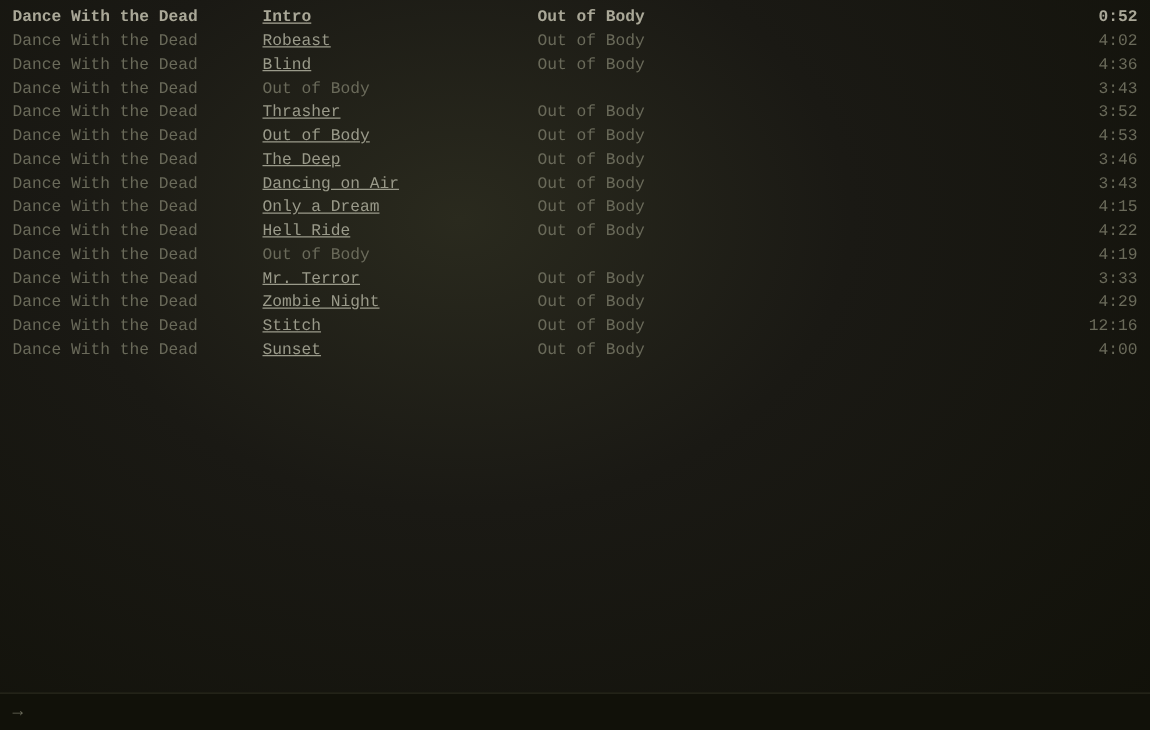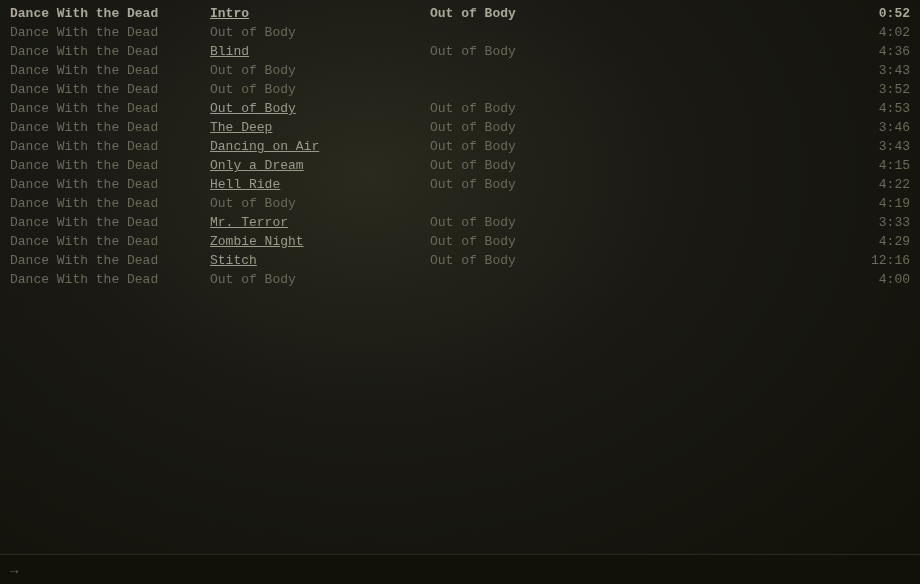--- a/index.html
+++ b/index.html
@@ -101,36 +101,38 @@
 
 <div class="track-list">
   <div class="track-row header">
     <div class="col-artist">Dance With the Dead</div>
     <div class="col-title">Intro</div>
     <div class="col-album">Out of Body</div>
     <div class="col-duration">0:52</div>
   </div>
 <div class="track-row">
       <div class="col-artist">Dance With the Dead</div>
+      <div class="col-title">Robeast</div>
       <div class="col-album">Out of Body</div>
       <div class="col-duration">4:02</div>
     </div>
     <div class="track-row">
       <div class="col-artist">Dance With the Dead</div>
       <div class="col-title">Blind</div>
       <div class="col-album">Out of Body</div>
       <div class="col-duration">4:36</div>
     </div>
     <div class="track-row">
       <div class="col-artist">Dance With the Dead</div>
       <div class="col-album">Out of Body</div>
       <div class="col-duration">3:43</div>
     </div>
     <div class="track-row">
       <div class="col-artist">Dance With the Dead</div>
+      <div class="col-title">Thrasher</div>
       <div class="col-album">Out of Body</div>
       <div class="col-duration">3:52</div>
     </div>
     <div class="track-row">
       <div class="col-artist">Dance With the Dead</div>
       <div class="col-title">Out of Body</div>
       <div class="col-album">Out of Body</div>
       <div class="col-duration">4:53</div>
     </div>
     <div class="track-row">
@@ -175,20 +177,21 @@
       <div class="col-duration">4:29</div>
     </div>
     <div class="track-row">
       <div class="col-artist">Dance With the Dead</div>
       <div class="col-title">Stitch</div>
       <div class="col-album">Out of Body</div>
       <div class="col-duration">12:16</div>
     </div>
     <div class="track-row">
       <div class="col-artist">Dance With the Dead</div>
+      <div class="col-title">Sunset</div>
       <div class="col-album">Out of Body</div>
       <div class="col-duration">4:00</div>
     </div>
   </div>
 
 <div class="bottom-bar">
   <span class="arrow-icon">→</span>
 </div>
 
 </body></html>

